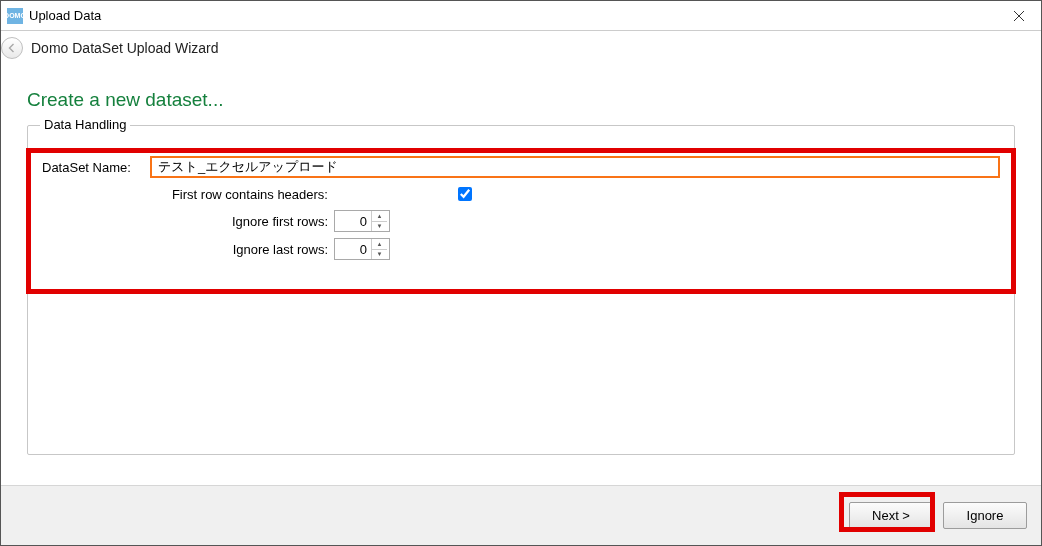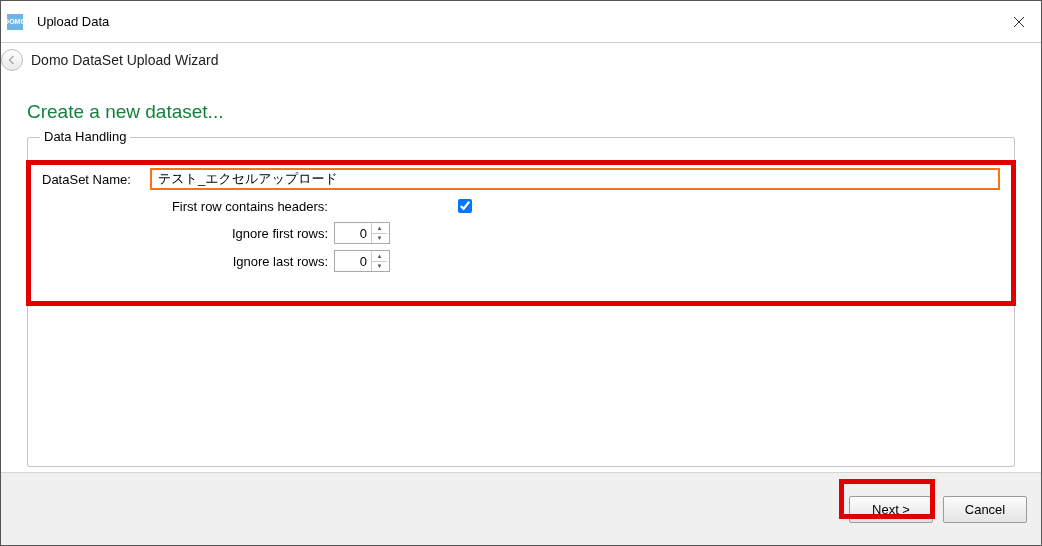--- a/index.html
+++ b/index.html
@@ -16,24 +16,23 @@
     width: 1042px; height: 546px;
     border: 1px solid #555;
     display: flex;
     flex-direction: column;
     background: #fff;
   }
   
   .titlebar {
     display: flex;
     align-items: center;
-    height: 42px;
+    height: 30px;
     border-bottom: 1px solid #ccc;
     padding-left: 6px;
-    gap: 8px;
   }
   .titlebar .app-icon {
     width: 16px; height: 16px;
     background: #6fb4e3;
     color: #fff;
     font-size: 7px;
     display: flex;
     align-items: center;
     justify-content: center;
     margin-right: 6px;
@@ -177,21 +176,21 @@
     cursor: pointer;
     color: #555;
   }
   .num-spinner .spin-btns div:first-child { border-bottom: 1px solid #ccc; }
 
   .headers-row .lbl { width: 292px; }
   .ignore-row .lbl { width: 292px; }
 
   
   .footer {
-    height: 73px;
+    height: 60px;
     background: #f0f0f0;
     border-top: 1px solid #d6d6d6;
     display: flex;
     align-items: center;
     justify-content: flex-end;
     padding-right: 14px;
     gap: 10px;
     position: relative;
   }
   .footer button {
@@ -286,16 +285,16 @@
           </div>
         </div>
       </div>
 
     </div>
   </div>
 
   <div class="footer">
     <div class="red-box-next"></div>
     <button>Next &gt;</button>
-    <button>Cancel</button>
+    <button>Ignore</button>
   </div>
 
 </div>
 
 </body></html>

